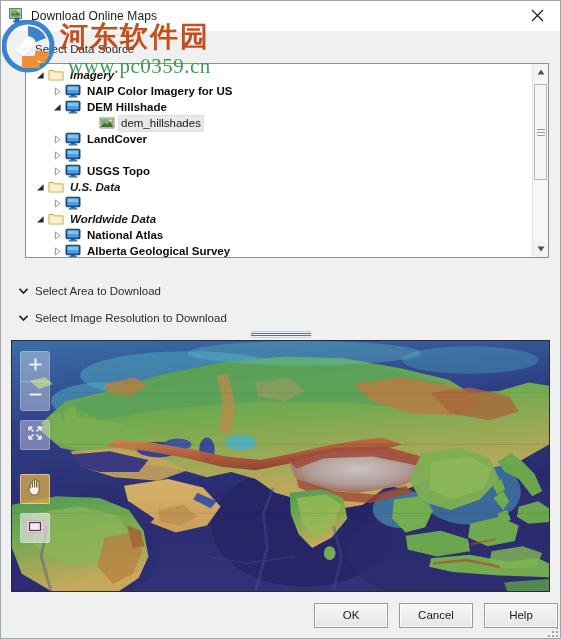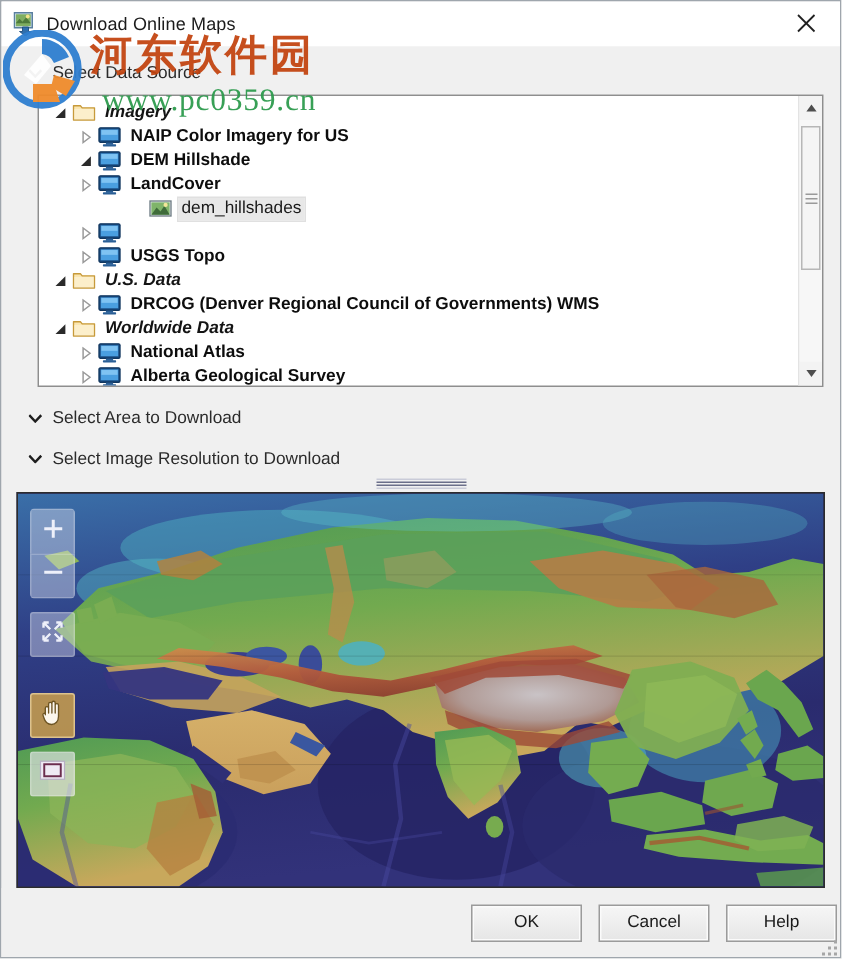--- a/index.html
+++ b/index.html
@@ -424,45 +424,45 @@
             </span>
             <span class="tree-icon"><svg width="16" height="16" viewBox="0 0 16 16">
                 <rect x="1" y="2.2" width="14" height="9.6" rx="1" fill="#1b4f86" stroke="#11365e" stroke-width="0.9"></rect>
                 <rect x="2.2" y="3.3" width="11.6" height="7.2" fill="#4a9fe0"></rect>
                 <rect x="2.6" y="3.7" width="10.8" height="3.2" fill="#7fc3f2"></rect>
                 <rect x="5.6" y="12" width="4.8" height="1.5" fill="#2a5f96"></rect>
                 <rect x="3.6" y="13.2" width="8.8" height="1.4" rx="0.5" fill="#2a5f96"></rect>
               </svg></span>
             <span class="row-label node-label">DEM Hillshade</span>
           </div>
+          <div class="tree-row lvl2 sel">
+            <span class="twisty"></span>
+            <span class="tree-icon"><svg width="16" height="16" viewBox="0 0 16 16">
+                <rect x="1" y="3" width="14" height="10" fill="#e9eef2" stroke="#6f7d85" stroke-width="0.9"></rect>
+                <rect x="1.9" y="3.9" width="12.2" height="8.2" fill="#7fb46a"></rect>
+                <path d="M1.9 12.1 L5.4 7.4 L8 10 L10.6 6.2 L14.1 12.1 Z" fill="#3f6b3a"></path>
+                <circle cx="11.4" cy="5.6" r="1.4" fill="#f3e79a"></circle>
+              </svg></span>
+            <span class="row-label leaf-label">dem_hillshades</span>
+          </div>
           <div class="tree-row lvl1">
             <span class="twisty">
               <svg width="9" height="9" viewBox="0 0 9 9">
                 <path d="M2.4 1 L7 4.5 L2.4 8 Z" fill="none" stroke="#9a9a9a" stroke-width="1"></path>
               </svg>
             </span>
             <span class="tree-icon"><svg width="16" height="16" viewBox="0 0 16 16">
                 <rect x="1" y="2.2" width="14" height="9.6" rx="1" fill="#1b4f86" stroke="#11365e" stroke-width="0.9"></rect>
                 <rect x="2.2" y="3.3" width="11.6" height="7.2" fill="#4a9fe0"></rect>
                 <rect x="2.6" y="3.7" width="10.8" height="3.2" fill="#7fc3f2"></rect>
                 <rect x="5.6" y="12" width="4.8" height="1.5" fill="#2a5f96"></rect>
                 <rect x="3.6" y="13.2" width="8.8" height="1.4" rx="0.5" fill="#2a5f96"></rect>
               </svg></span>
             <span class="row-label node-label">LandCover</span>
           </div>
-          <div class="tree-row lvl2 sel">
-            <span class="twisty"></span>
-            <span class="tree-icon"><svg width="16" height="16" viewBox="0 0 16 16">
-                <rect x="1" y="3" width="14" height="10" fill="#e9eef2" stroke="#6f7d85" stroke-width="0.9"></rect>
-                <rect x="1.9" y="3.9" width="12.2" height="8.2" fill="#7fb46a"></rect>
-                <path d="M1.9 12.1 L5.4 7.4 L8 10 L10.6 6.2 L14.1 12.1 Z" fill="#3f6b3a"></path>
-                <circle cx="11.4" cy="5.6" r="1.4" fill="#f3e79a"></circle>
-              </svg></span>
-            <span class="row-label leaf-label">dem_hillshades</span>
-          </div>
           <div class="tree-row lvl1">
             <span class="twisty">
               <svg width="9" height="9" viewBox="0 0 9 9">
                 <path d="M2.4 1 L7 4.5 L2.4 8 Z" fill="none" stroke="#9a9a9a" stroke-width="1"></path>
               </svg>
             </span>
             <span class="tree-icon"><svg width="16" height="16" viewBox="0 0 16 16">
                 <rect x="1" y="2.2" width="14" height="9.6" rx="1" fill="#1b4f86" stroke="#11365e" stroke-width="0.9"></rect>
                 <rect x="2.2" y="3.3" width="11.6" height="7.2" fill="#4a9fe0"></rect>
                 <rect x="2.6" y="3.7" width="10.8" height="3.2" fill="#7fc3f2"></rect>
@@ -503,21 +503,20 @@
                 <path d="M2.4 1 L7 4.5 L2.4 8 Z" fill="none" stroke="#9a9a9a" stroke-width="1"></path>
               </svg>
             </span>
             <span class="tree-icon"><svg width="16" height="16" viewBox="0 0 16 16">
                 <rect x="1" y="2.2" width="14" height="9.6" rx="1" fill="#1b4f86" stroke="#11365e" stroke-width="0.9"></rect>
                 <rect x="2.2" y="3.3" width="11.6" height="7.2" fill="#4a9fe0"></rect>
                 <rect x="2.6" y="3.7" width="10.8" height="3.2" fill="#7fc3f2"></rect>
                 <rect x="5.6" y="12" width="4.8" height="1.5" fill="#2a5f96"></rect>
                 <rect x="3.6" y="13.2" width="8.8" height="1.4" rx="0.5" fill="#2a5f96"></rect>
               </svg></span>
-            <span class="row-label node-label">DRCOG (Denver Regional Council of Governments) WMS</span>
           </div>
           <div class="tree-row lvl0">
             <span class="twisty">
               <svg width="9" height="9" viewBox="0 0 9 9">
                 <path d="M1 7.6 L7.6 7.6 L7.6 1.2 Z" fill="#2a2a2a"></path>
               </svg>
             </span>
             <span class="tree-icon"><svg width="16" height="16" viewBox="0 0 16 16">
                 <path d="M1 3.5 h4.6 l1.2 1.4 H15 v8.1 H1 Z" fill="#fbe6b0" stroke="#c79a3a" stroke-width="0.9" stroke-linejoin="round"></path>
                 <path d="M1.4 5.6 H14.6 v7.2 H1.4 Z" fill="#ffffff" opacity="0.35"></path>
@@ -572,21 +571,21 @@
           </div>
         </div>
         <div class="sb-btn">
           <svg width="8" height="6" viewBox="0 0 8 6">
               <path d="M4 5.4 L0.6 0.6 L7.4 0.6 Z" fill="#4e4e4e"></path>
             </svg>
         </div>
       </div>
     </div>
 
-    <div class="section-header" style="margin-top:11px">
+    <div class="section-header" style="margin-top:23px">
       <span class="chev">
         <svg width="9" height="6" viewBox="0 0 9 6">
             <path d="M0.5 0.8 L4.5 5 L8.5 0.8" fill="none" stroke="#1e1e1e" stroke-width="1.6"></path>
           </svg>
       </span>
       <span>Select Area to Download</span>
     </div>
 
     <div class="section-header" style="margin-top:7px">
       <span class="chev">

